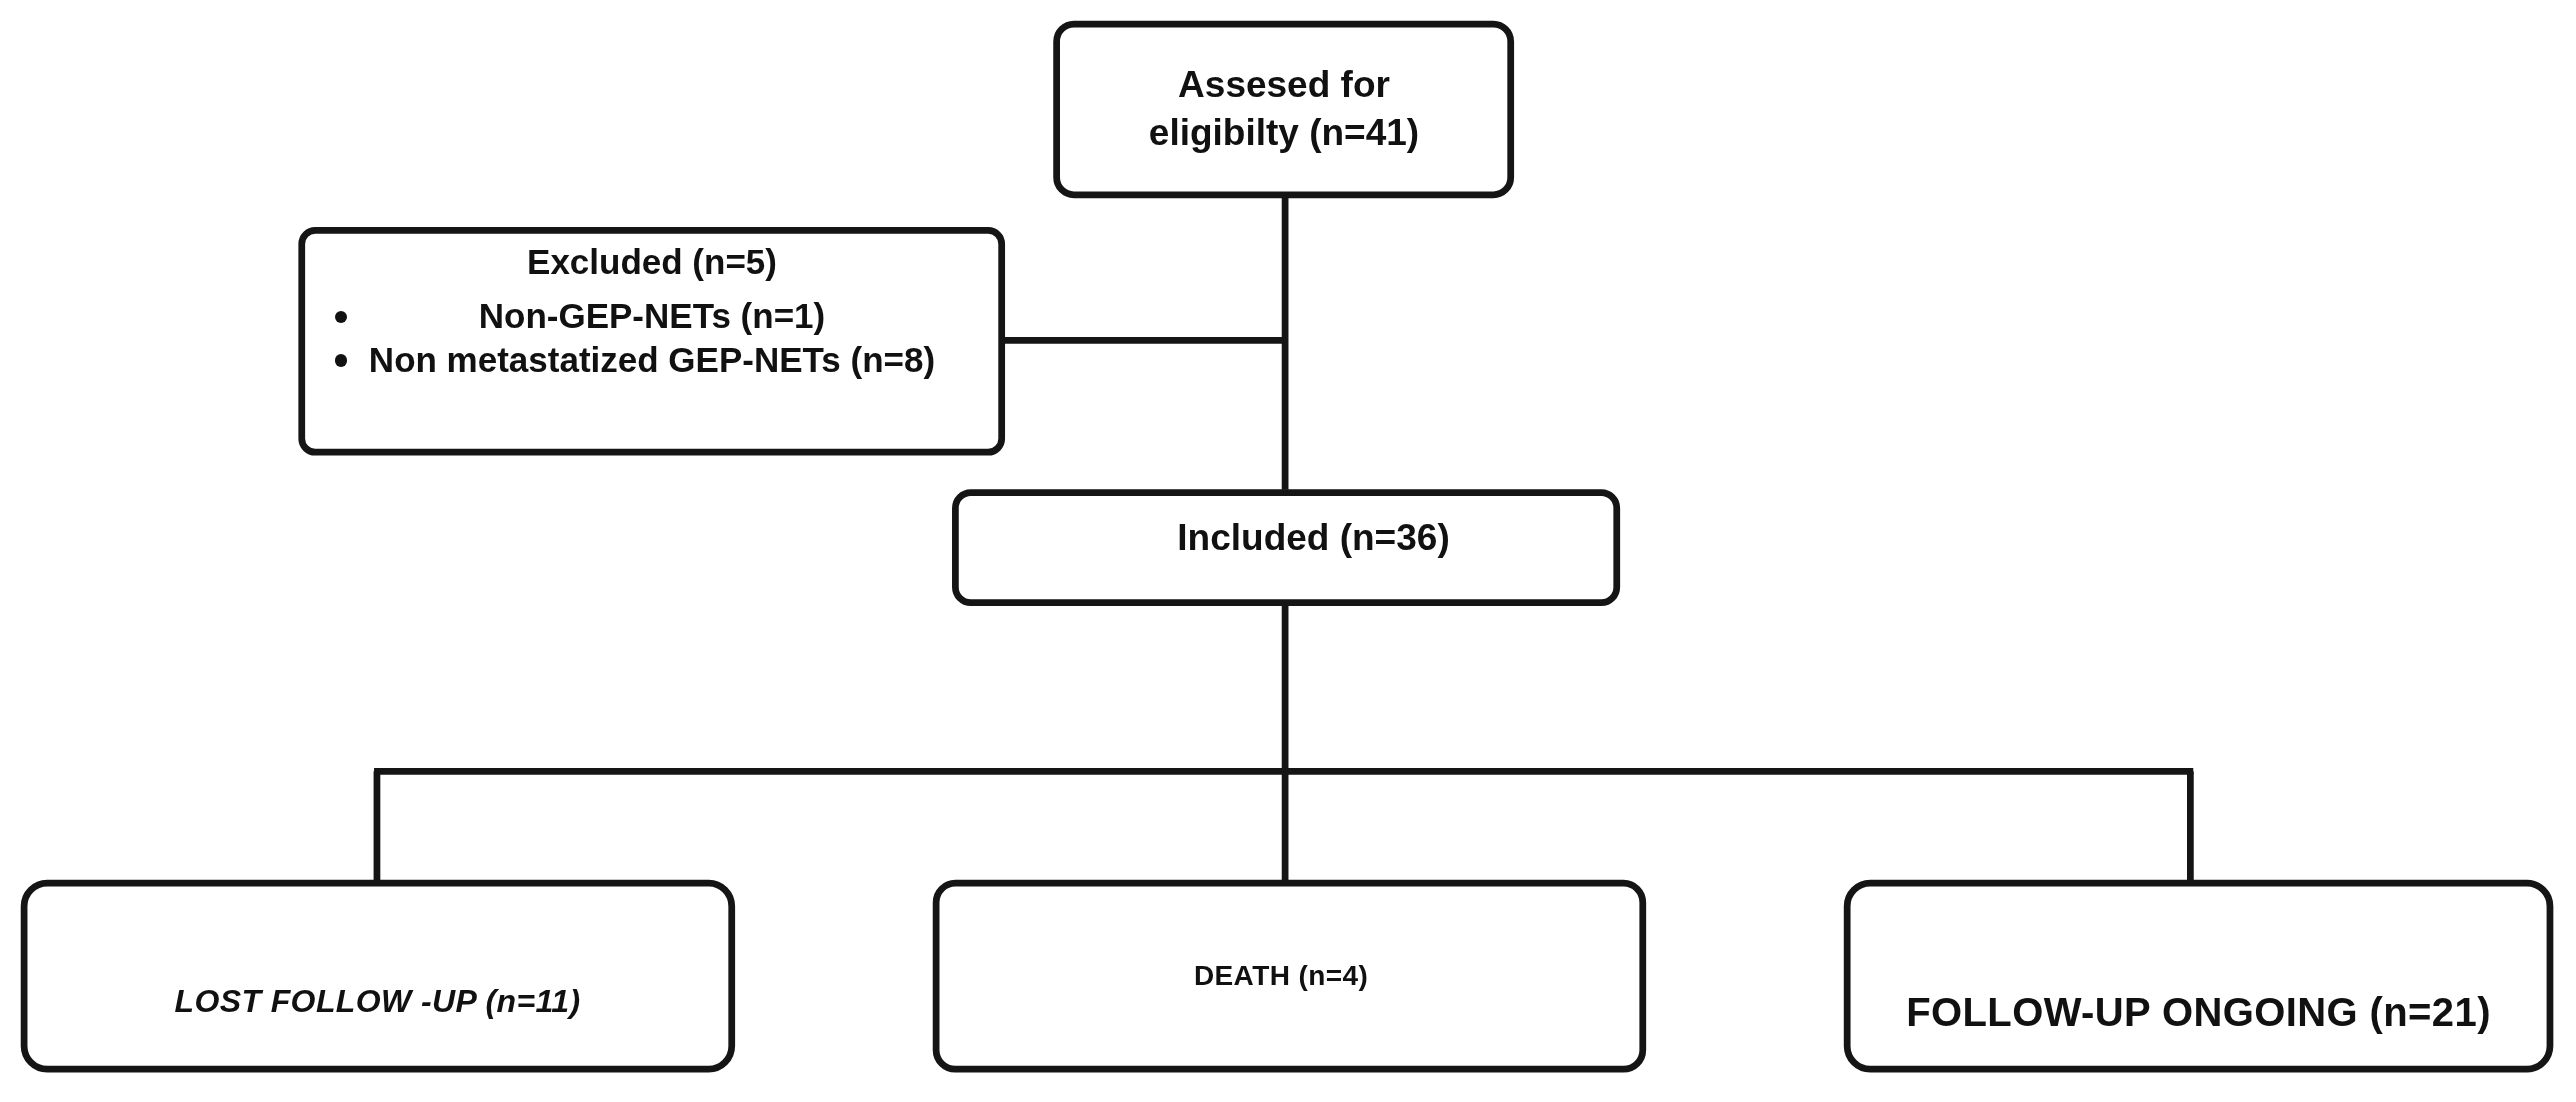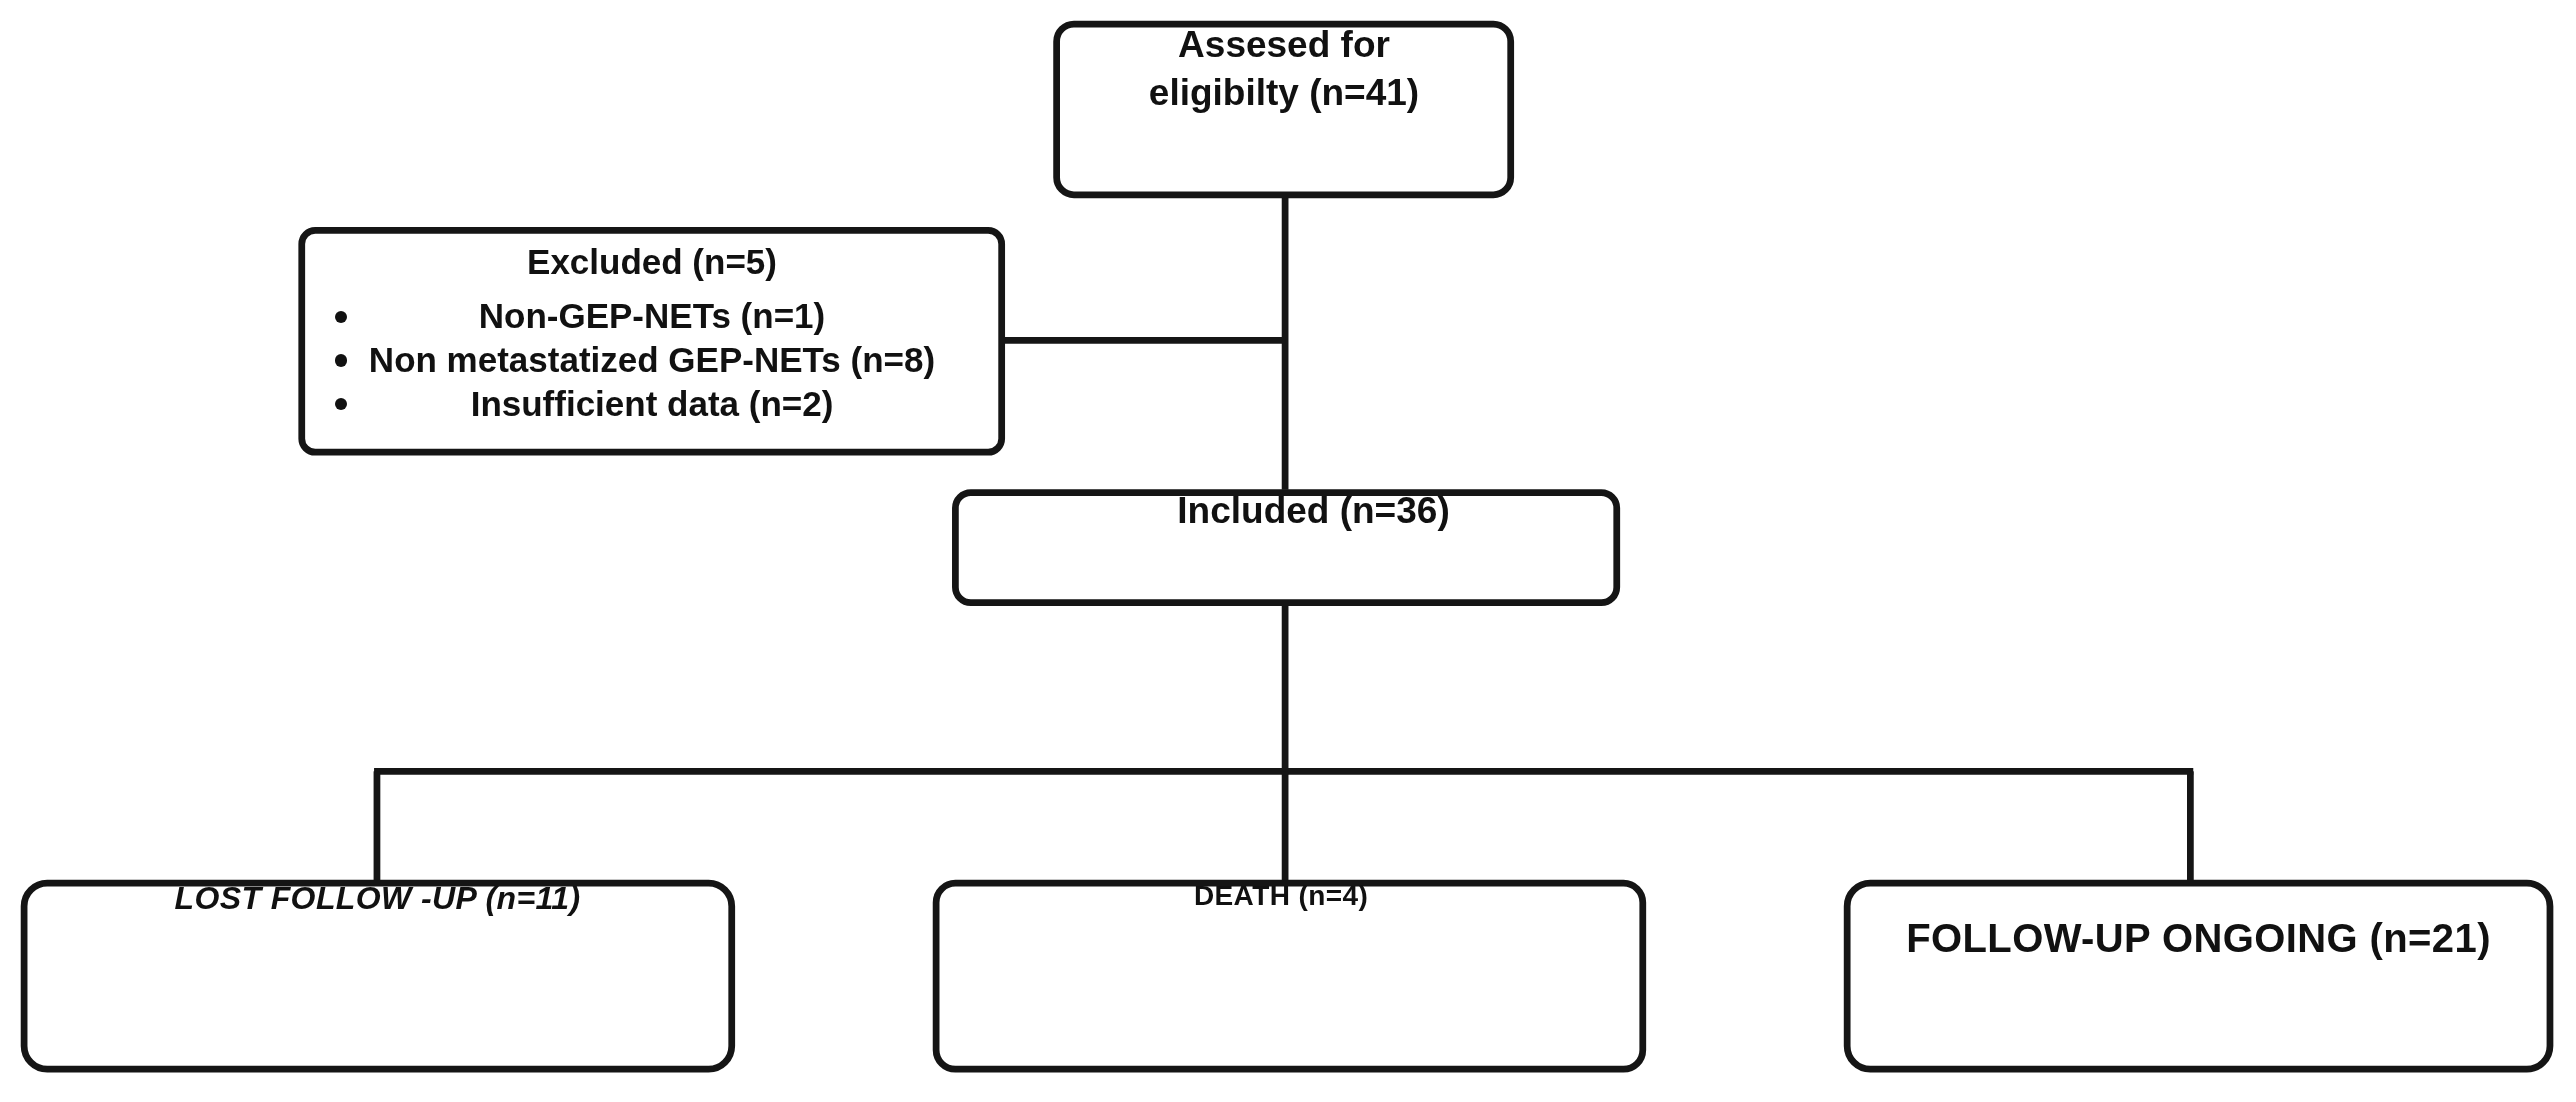--- a/index.html
+++ b/index.html
@@ -36,20 +36,21 @@
   .connector {
     stroke: #151515;
     stroke-width: 7;
     fill: none;
     stroke-linecap: butt;
   }
   
   .node-label {
     position: absolute;
     display: flex;
+    align-items: center;
     justify-content: center;
     text-align: center;
     color: #111111;
     font-family: "Liberation Sans", sans-serif;
     font-weight: bold;
     box-sizing: border-box;
     pointer-events: none;
   }
   .node-label > .inner {
     width: 100%;
@@ -158,24 +159,20 @@
       <span class="excl-title">Excluded (n=5)</span>
       <ul>
         <li class="bullet-1">
           <span class="bullet-dot"></span>
           <span>Non-GEP-NETs (n=1)</span>
         </li>
         <li class="bullet-2">
           <span class="bullet-dot"></span>
           <span>Non metastatized GEP-NETs  (n=8)</span>
         </li>
-        <li class="bullet-3">
-          <span class="bullet-dot"></span>
-          <span>Insufficient data (n=2)</span>
-        </li>
       </ul>
     </div>
   </div>
 
   <div class="node-label" id="label-included">
     <div class="inner">Included (n=36)</div>
   </div>
 
   <div class="node-label" id="label-lost">
     <div class="inner">LOST FOLLOW -UP (n=11)</div>

